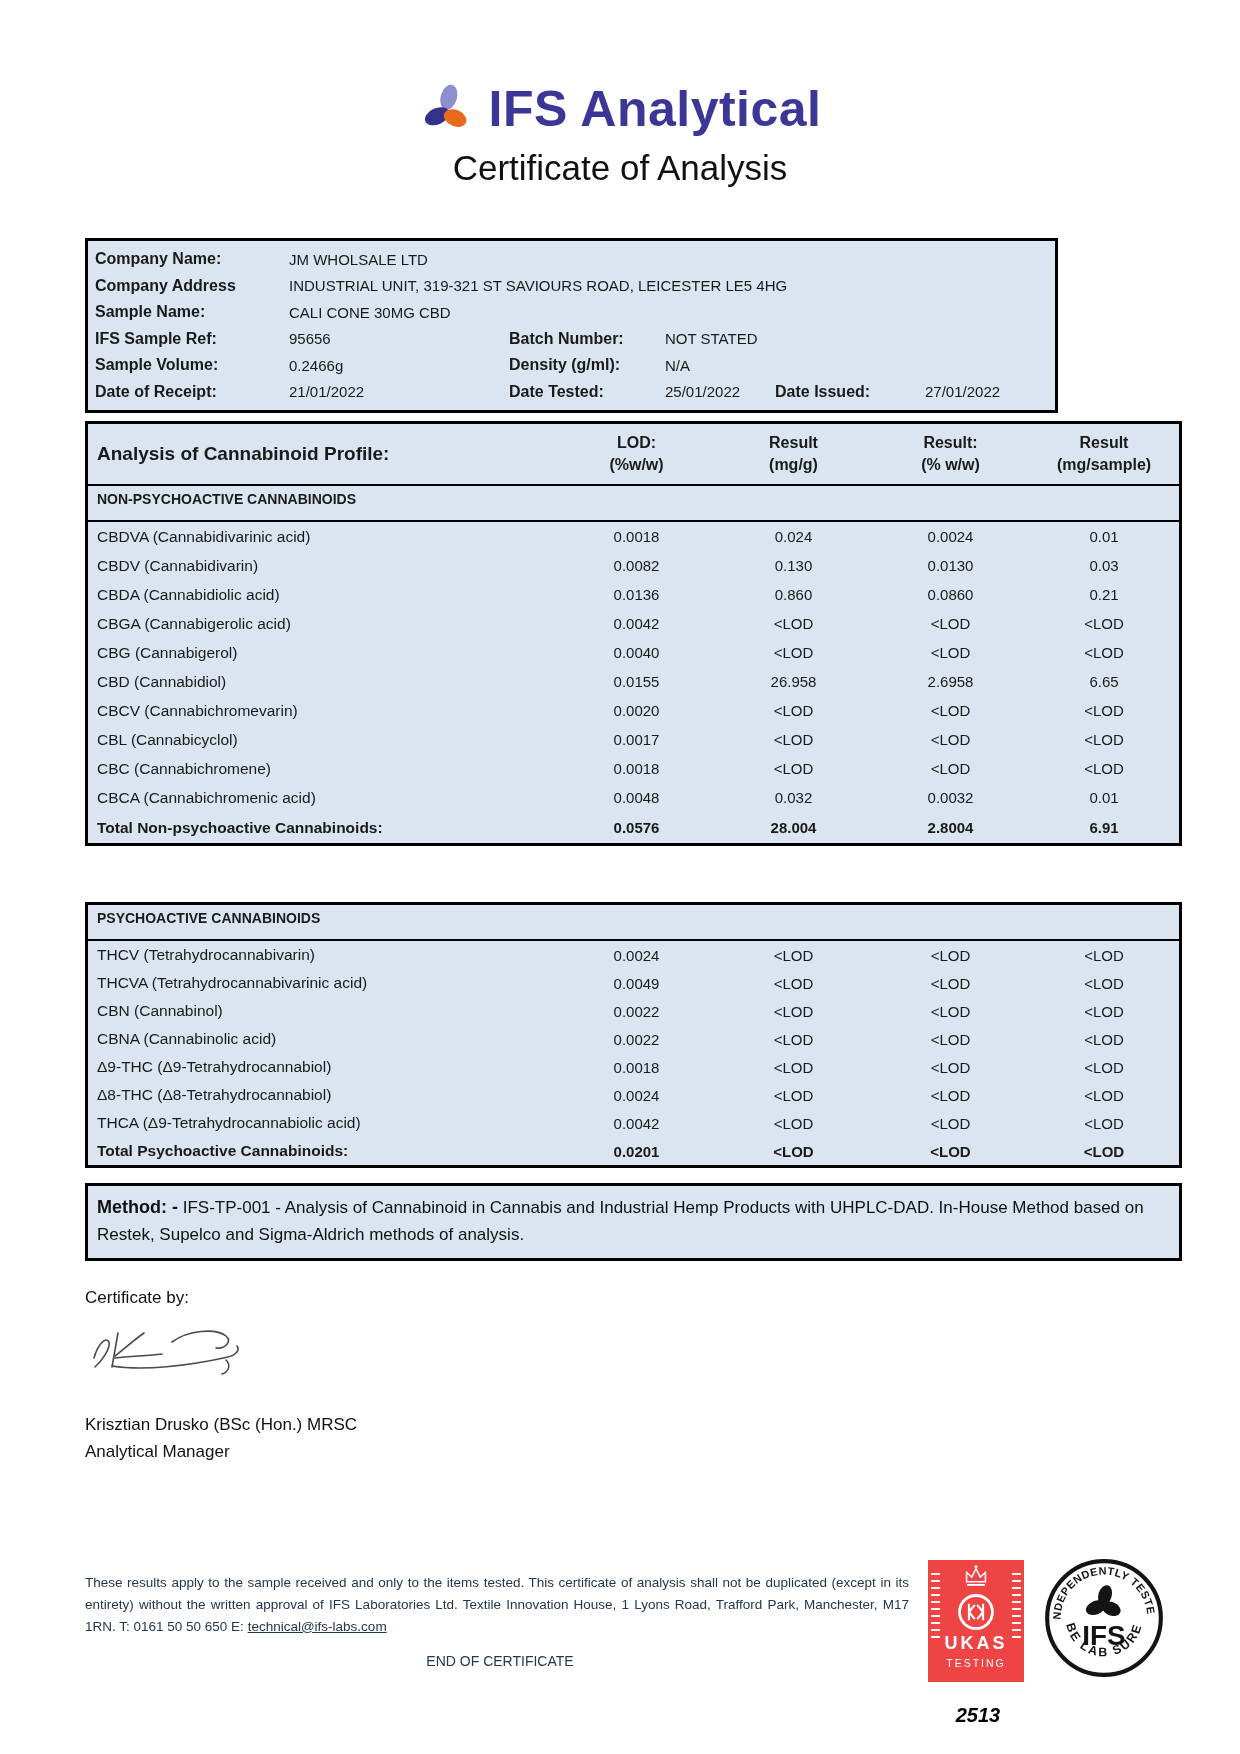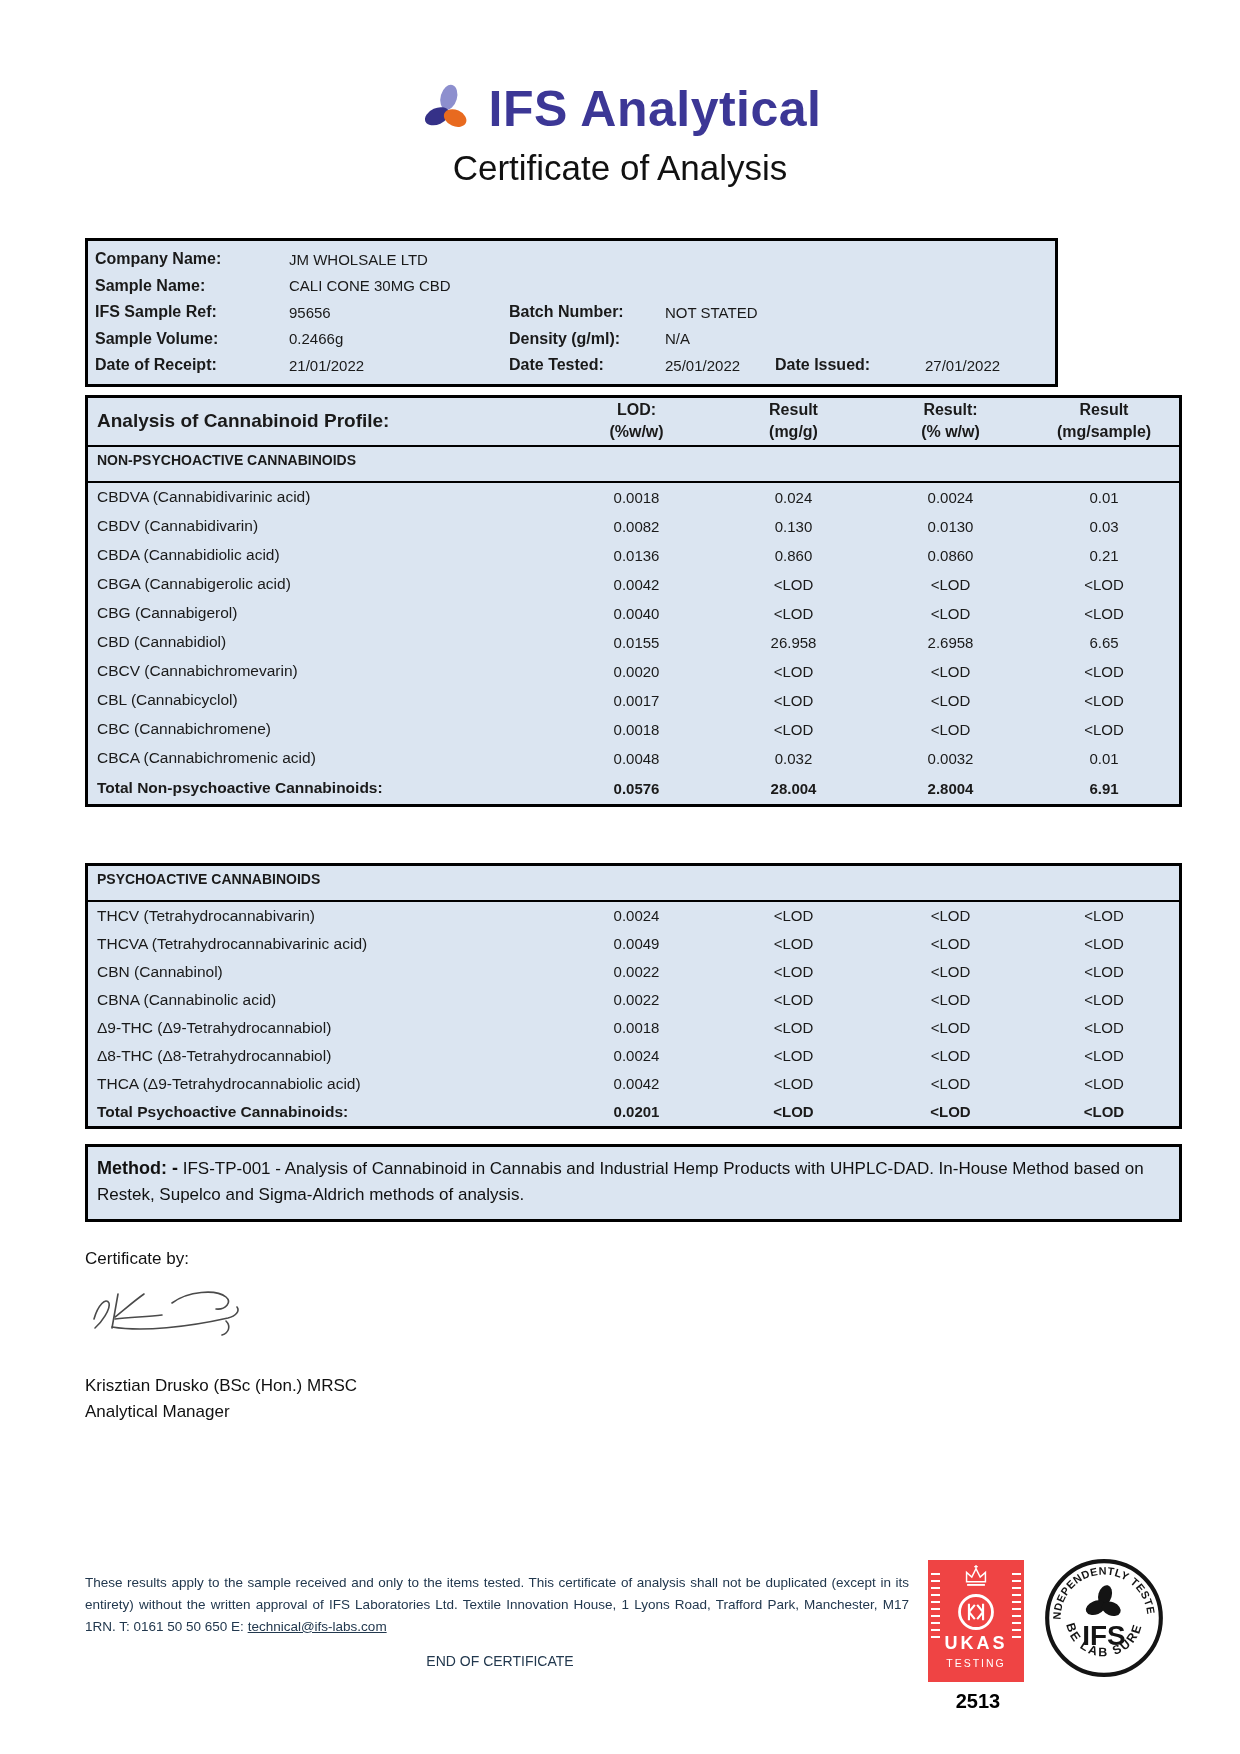--- a/index.html
+++ b/index.html
@@ -21,21 +21,21 @@
   .irow { display:grid; grid-template-columns:194px 220px 156px 110px 150px 1fr; height:26.5px; align-items:center; }
   .lbl { font-weight:bold; font-size:16px; }
   .val { font-size:15px; }
   .sp5 { grid-column: span 5; }
   .sp3 { grid-column: span 3; }
 
   
   .atable { width:1097px; margin-left:85px; background:#dbe5f1; border:3px solid #000; }
   .t1 { margin-top:8px; }
   .t2 { margin-top:56px; }
-  .ahead { display:grid; grid-template-columns:470px 157px 157px 157px 150px; border-bottom:2px solid #000; height:49px; }
+  .ahead { display:grid; grid-template-columns:470px 157px 157px 157px 150px; border-bottom:2px solid #000; height:62px; }
   .atitle { font-weight:bold; font-size:19px; padding-left:9px; align-self:center; }
   .acol { display:flex; flex-direction:column; justify-content:center; align-items:center; font-weight:bold; font-size:16px; line-height:1.35; text-align:center; }
   .asection { font-weight:bold; font-size:14px; padding:5px 0 13px 9px; border-bottom:2px solid #000; }
   .trow { display:grid; grid-template-columns:470px 157px 157px 157px 150px; height:29px; align-items:center; }
   .t2 .trow { height:28px; }
   .cell { font-size:15.5px; }
   .cname { padding-left:9px; }
   .cnum { text-align:center; font-size:15px; }
   .total .cell { font-weight:bold; }
   .total { height:31px; }
@@ -60,21 +60,21 @@
   .page-num { position:absolute; left:85px; top:1752px; font-size:15px; color:#2a3b4d; }
 
   
   .ukas-wrap { position:absolute; left:928px; top:1560px; width:100px; text-align:center; }
   .ukas-box { position:relative; width:96px; height:122px; background:#ef4444; padding-top:5px; }
   .ukas-ticks { position:absolute; top:8px; width:9px; height:72px;
     background:repeating-linear-gradient(to bottom, transparent 0 5px, #fff 5px 7px); }
   .ukas-ticks.left { left:3px; } .ukas-ticks.right { right:3px; }
   .ukas-name { color:#fff; font-weight:bold; font-size:18px; letter-spacing:3px; margin-top:1px; }
   .ukas-sub { color:#fff; font-size:10.5px; letter-spacing:2px; margin-top:3px; }
-  .ukas-number { font-weight:bold; font-size:20px; color:#000; margin-top:8px; }
+  .ukas-number { font-weight:bold; font-size:20px; color:#000; margin-top:22px;font-style:italic; }
 
   
   .stamp { position:absolute; left:1042px; top:1556px; }
 </style>
 </head>
 <body>
 
 <div class="page">
 
   
@@ -86,20 +86,24 @@
     </svg>
     <div class="brand-name">IFS Analytical</div>
   </div>
   <div class="doc-title">Certificate of Analysis</div>
 
   
   <div class="info-box">
     <div class="irow">
       <div class="lbl">Company Name:</div>
       <div class="val sp5">JM WHOLSALE LTD</div>
+    </div>
+    <div class="irow">
+      <div class="lbl">Company Address</div>
+      <div class="val sp5">INDUSTRIAL UNIT, 319-321 ST SAVIOURS ROAD, LEICESTER LE5 4HG</div>
     </div>
     <div class="irow">
       <div class="lbl">Sample Name:</div>
       <div class="val sp5">CALI CONE 30MG CBD</div>
     </div>
     <div class="irow">
       <div class="lbl">IFS Sample Ref:</div>
       <div class="val">95656</div>
       <div class="lbl">Batch Number:</div>
       <div class="val sp3">NOT STATED</div>

